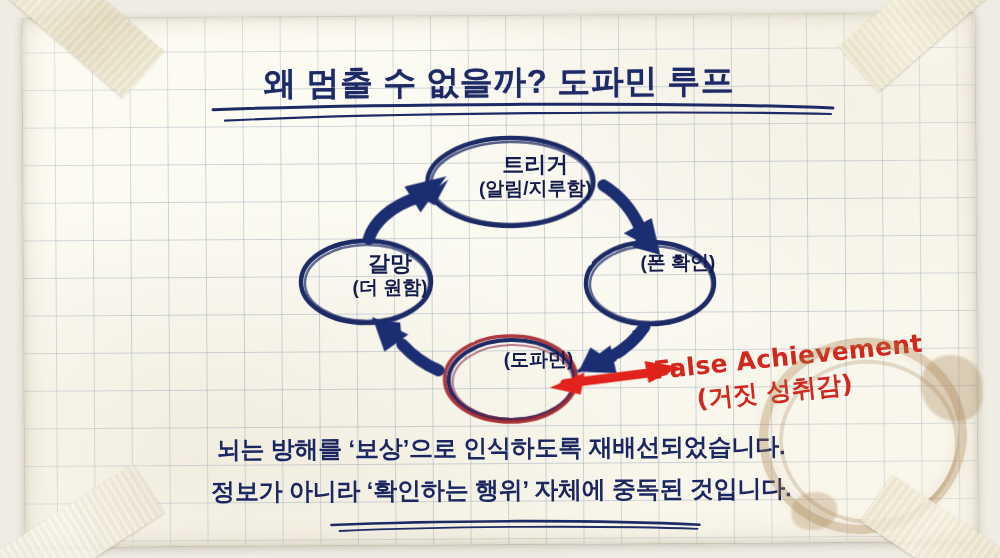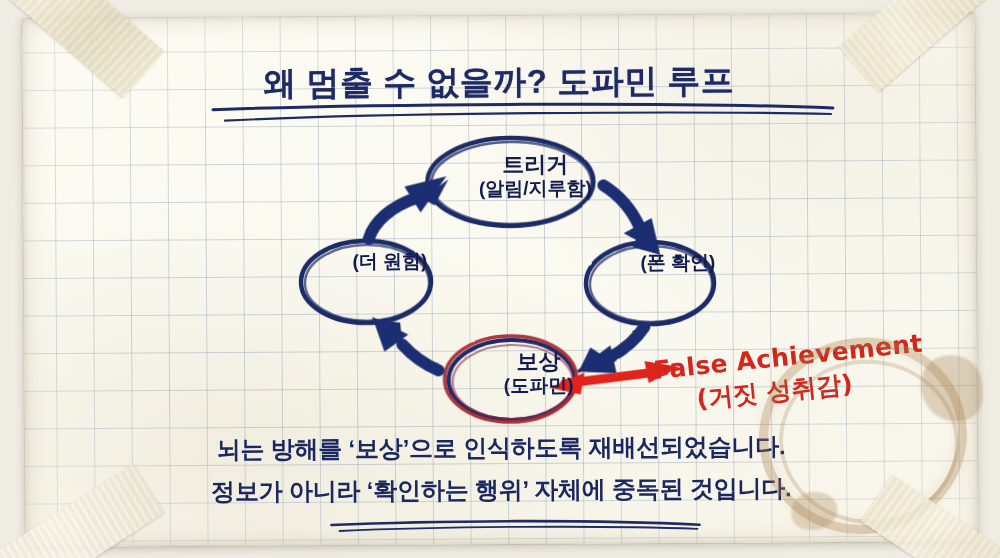--- a/index.html
+++ b/index.html
@@ -186,24 +186,24 @@
     </svg>
 
     <div class="node top">
       <div class="l1">트리거</div>
       <div class="l2">(알림/지루함)</div>
     </div>
     <div class="node right">
       <div class="l2">(폰 확인)</div>
     </div>
     <div class="node bottom">
-      <div class="l1">보상</div>
       <div class="l2">(도파민)</div>
     </div>
     <div class="node left">
+      <div class="l1">갈망</div>
       <div class="l2">(더 원함)</div>
     </div>
 
     <div class="anno">
       <div class="a1">False Achievement</div>
       <div class="a2">(거짓 성취감)</div>
     </div>
 
     <div class="bottom-lines">
       <div class="bl">뇌는 방해를 ‘보상’으로 인식하도록 재배선되었습니다.</div>

